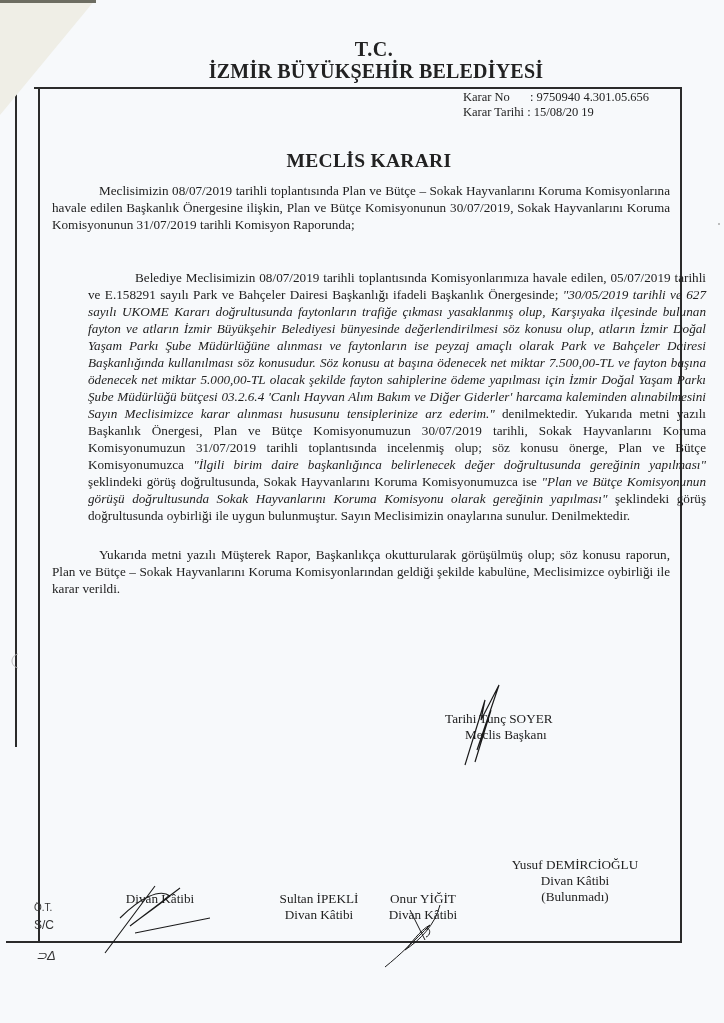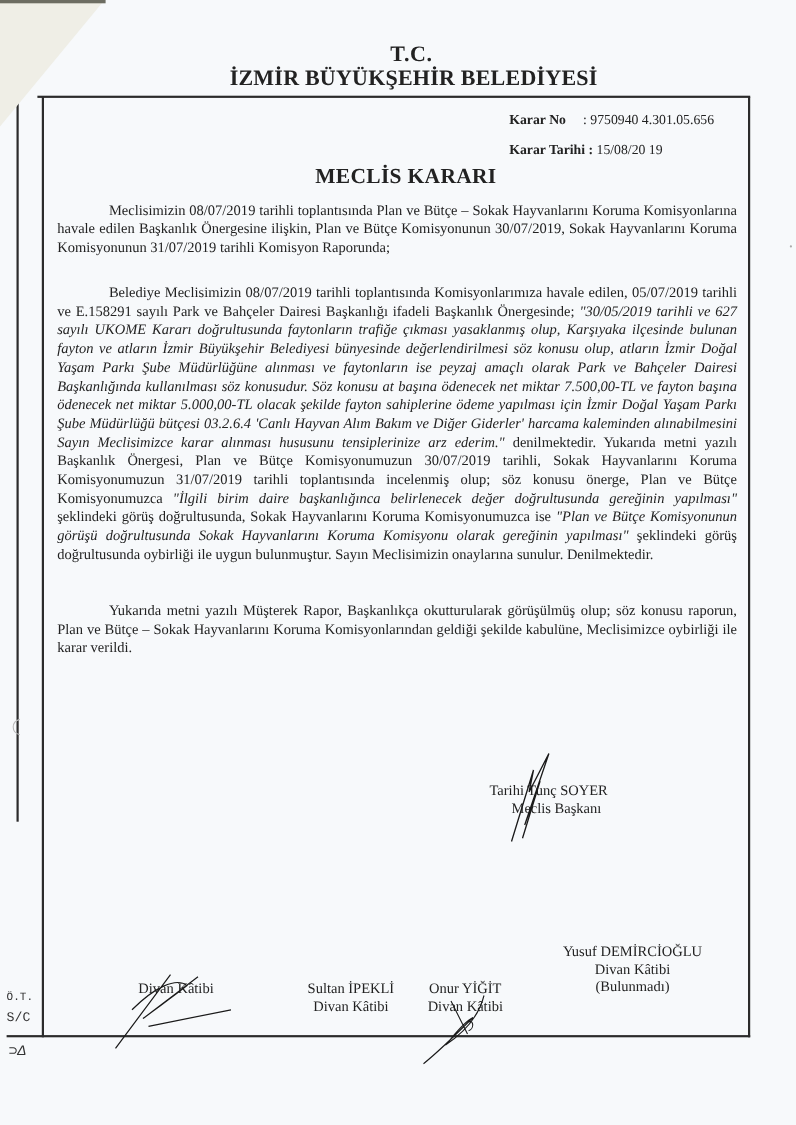--- a/index.html
+++ b/index.html
@@ -15,37 +15,37 @@
     border-right:95px solid transparent;
     z-index:3;
   }
   .fold-top { position:absolute; left:0; top:0; width:96px; height:3px; background:#6d6d62; z-index:4; }
   .hline { position:absolute; background:#2b2b2b; }
   .header { position:absolute; left:0; width:724px; text-align:center; font-weight:bold; }
   .tc { top:38px; font-size:20px; left:12px; letter-spacing:0.5px; }
   .org { top:60px; font-size:20px; left:14px; letter-spacing:0.2px; }
   .meta { position:absolute; left:463px; top:90px; font-size:12.5px; line-height:15px; }
   .meta .row { white-space:nowrap; }
-  .meta .lbl { font-weight:bold; display:inline-block;margin-top:12px; }
+  .meta .lbl { font-weight:normal; display:inline-block; }
   .meta .lbl1 { width:67px; }
   .title { position:absolute; left:0; width:724px; top:150px; text-align:center; font-size:19.5px; font-weight:bold; letter-spacing:0.3px; padding-left:14px; box-sizing:border-box;}
   .body { position:absolute; left:52px; width:618px; font-size:13.2px; line-height:17px; text-align:justify; }
   .body p { margin:0; text-indent:47px; }
   .p1 { top:182px; }
-  .p2 { top:257px; }
+  .p2 { top:269px;margin-left:36px; }
   .p3 { top:546px; }
   .it { font-style:italic; }
   .sig { position:absolute; text-align:center; font-size:13.2px; line-height:16px; }
   .sig-main { left:445px; top:711px; text-align:left; }
   .sig-main .role { padding-left:20px; }
   .sig1 { left:55px; top:891px; width:210px; }
   .sig2 { left:268px; top:891px; width:102px; }
   .sig3 { left:383px; top:891px; width:80px;text-align:center; }
   .sig4 { left:505px; top:857px; width:140px; }
-  .note { position:absolute; font-family:Liberation Mono, monospace; color:#333; }
+  .note { position:absolute; font-family:Liberation Sans, sans-serif; color:#333;margin-left:28px; }
   .sigline { position:absolute; pointer-events:none; }
   .dot { position:absolute; width:2px; height:2px; background:#aaa; border-radius:1px; }
 </style>
 </head>
 <body>
 
 <div class="fold"></div>
 <div class="fold-top"></div>
 
 <div class="hline" style="left:34px; top:87px; width:648px; height:2px;"></div>

